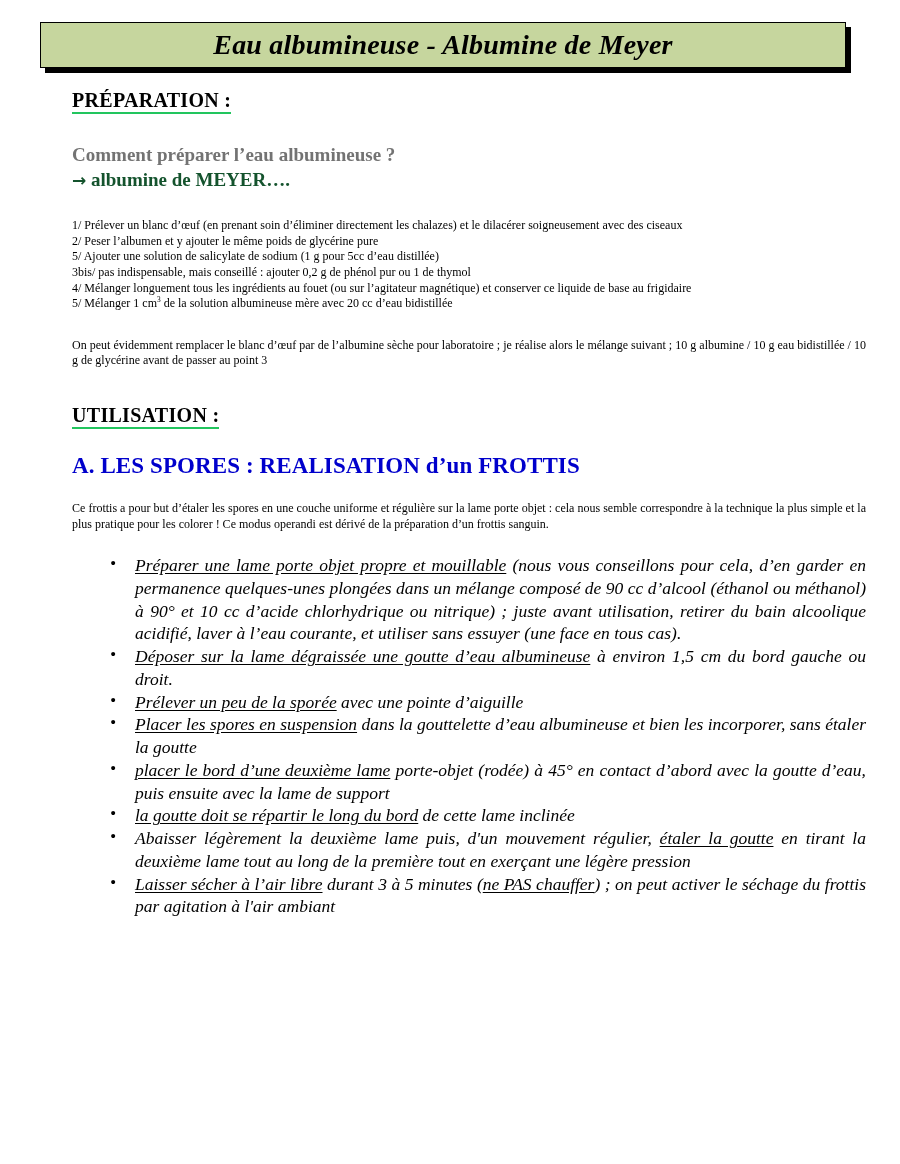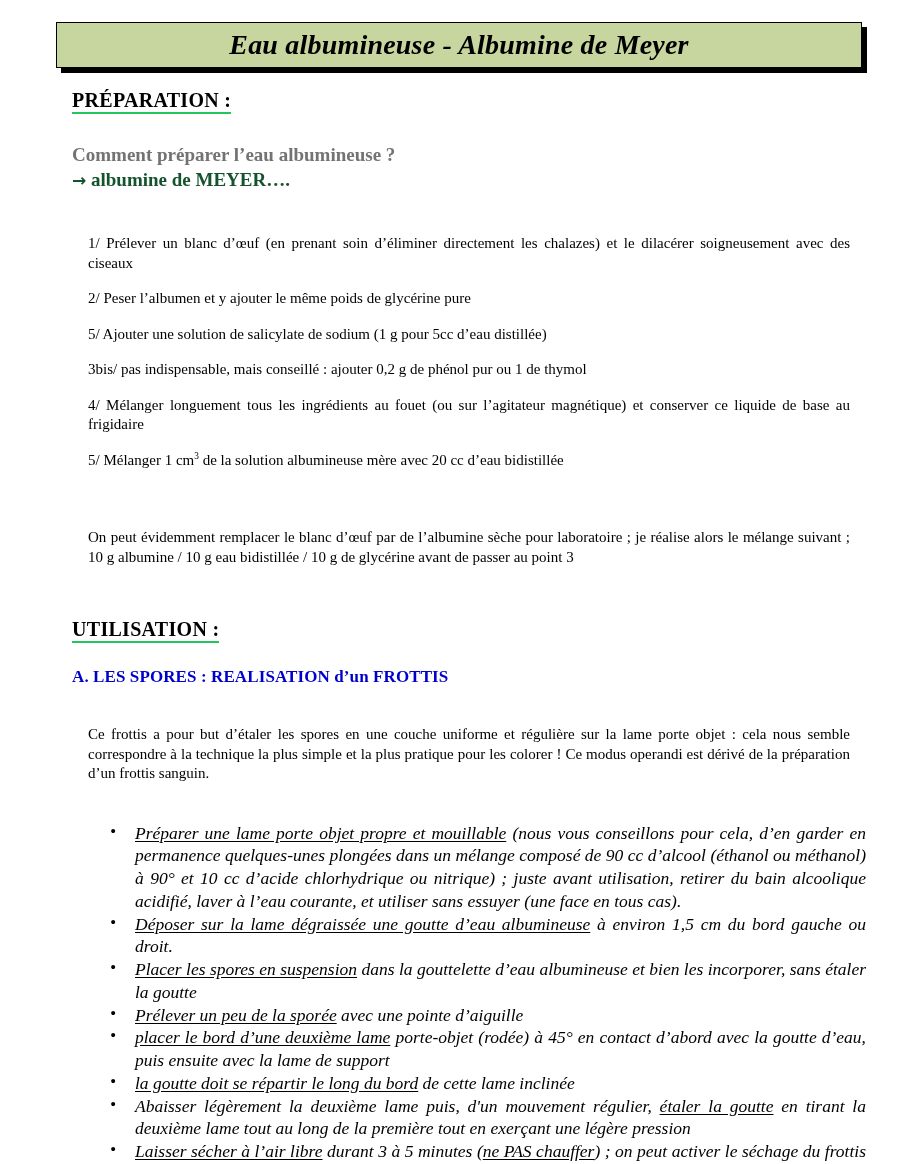--- a/index.html
+++ b/index.html
@@ -17,21 +17,21 @@
   .page {
     position: relative;
     width: 900px;
     height: 1164px;
     box-sizing: border-box;
   }
 
   
   .banner-wrap {
     position: absolute;
-    left: 56px;
+    left: 40px;
     top: 22px;
     width: 806px;
   }
   .banner {
     position: relative;
     background: #c6d69e;
     border: 1.5px solid #000000;
     box-shadow: 5px 5px 0 0 #000000;
     height: 44px;
     display: flex;
@@ -86,31 +86,31 @@
     margin: 0;
   }
   .arrow {
     font-family: "DejaVu Sans", sans-serif;
     font-weight: bold;
     font-size: 17px;
   }
   .blue-letter-heading {
     color: #0000cc;
     font-weight: bold;
-    font-size: 17px;
+    font-size: 23px;
     margin: 0;
     letter-spacing: 0.1px;
   }
 
   
   .body-block {
-    font-size: 15px;
+    font-size: 12px;
     line-height: 1.30;
     text-align: justify;
-    margin: 16px;
+    margin: 0;
   }
   .body-block.nojust { text-align: left; }
 
   sup.cube {
     font-size: 0.62em;
     vertical-align: super;
     line-height: 0;
   }
 
   u.ul { text-decoration: underline; text-underline-offset: 2px; }
@@ -200,24 +200,24 @@
     <div class="sp-22"></div>
 
     <ul class="bullets">
       <li>
         <u class="ul">Préparer une lame porte objet propre et mouillable</u><span> (nous vous conseillons pour cela, d’en garder en permanence quelques-unes plongées dans un mélange composé de 90 cc d’alcool (éthanol ou méthanol) à 90° et 10 cc d’acide chlorhydrique ou nitrique) ; juste avant utilisation, retirer du bain alcoolique acidifié, laver à l’eau courante, et utiliser sans essuyer (une face en tous cas).</span>
       </li>
       <li>
         <u class="ul">Déposer sur la lame dégraissée  une goutte d’eau albumineuse</u><span> à environ 1,5 cm du bord gauche ou droit.</span>
       </li>
       <li>
+        <u class="ul">Prélever un peu de la sporée</u><span> avec une pointe d’aiguille</span>
+      </li>
+      <li>
         <u class="ul">Placer les spores en suspension</u><span> dans la gouttelette d’eau albumineuse et bien les incorporer, sans étaler la goutte</span>
-      </li>
-      <li>
-        <u class="ul">Prélever un peu de la sporée</u><span> avec une pointe d’aiguille</span>
       </li>
       <li>
         <u class="ul">placer le bord d’une deuxième lame</u><span> porte-objet (rodée) à 45° en contact d’abord avec la goutte d’eau, puis ensuite avec la lame de support</span>
       </li>
       <li>
         <u class="ul">la goutte doit se répartir le long du bord</u><span> de cette lame inclinée</span>
       </li>
       <li>
         <span>Abaisser légèrement la deuxième lame puis, d'un mouvement régulier, </span><u class="ul">étaler la goutte</u><span> en tirant la deuxième lame tout au long de la première tout en exerçant une légère pression</span>
       </li>

